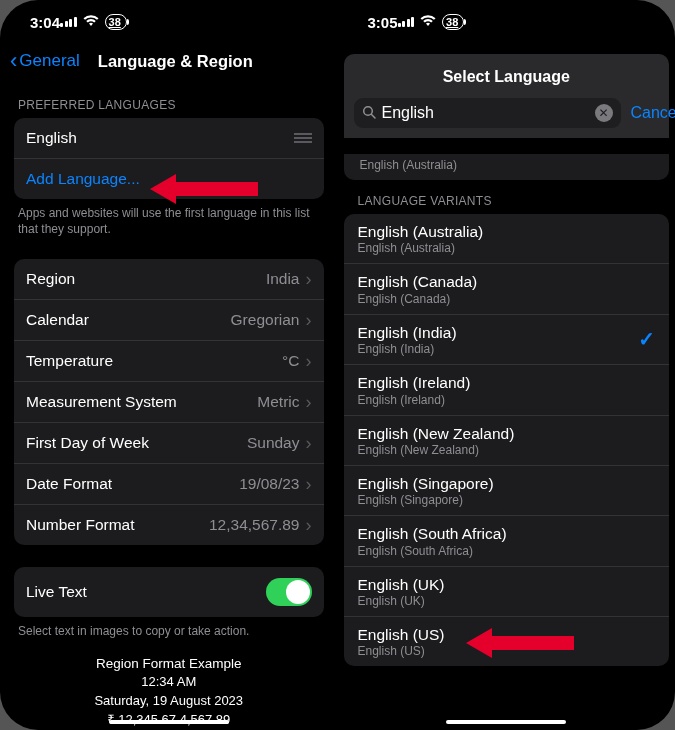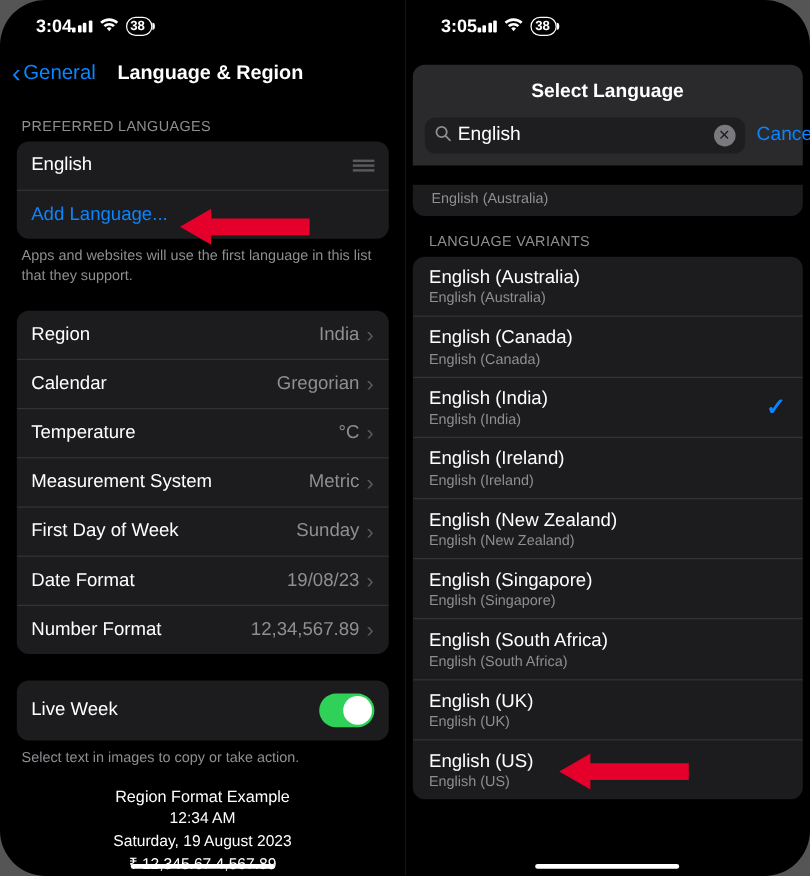--- a/index.html
+++ b/index.html
@@ -26,21 +26,21 @@
 
   
   .statusbar {
     height: 44px;
     display: flex;
     align-items: center;
     padding: 0 24px 0 30px;
     font-size: 15px;
     font-weight: 600;
   }
-  .status-right { display: flex; align-items: center; gap: 6px; }
+  .status-right { display: flex; align-items: center; gap: 6px; text-decoration: underline; }
   .bars { display: inline-flex; align-items: flex-end; gap: 1.5px; }
   .bars i { width: 3px; background: #fff; border-radius: 1px; display: block; }
   .bars i:nth-child(1){height:4px} .bars i:nth-child(2){height:6px}
   .bars i:nth-child(3){height:8px} .bars i:nth-child(4){height:10px}
   .wifi { font-size: 14px; }
   .batt {
     display: inline-flex; align-items: center; gap: 2px;
     border: 1px solid #fff; border-radius: 8px;
     padding: 1px 5px 1px 3px; font-size: 11px; font-weight: 700;
     position: relative;
@@ -251,21 +251,21 @@
             <span>12,34,567.89</span>
             <span class="chev-r">›</span>
           </span>
       </div>
     </div>
 
     <div style="height:22px"></div>
 
     <div class="group">
       <div class="row">
-        <span class="label">Live Week</span>
+        <span class="label">Live Text</span>
         <span class="toggle"></span>
       </div>
     </div>
     <div class="footer-text">Select text in images to copy or take action.</div>
 
     <div class="example">
       <div class="hdr">Region Format Example</div>
       <div>12:34 AM</div>
       <div>Saturday, 19 August 2023</div>
       <div>₹ 12,345.67    4,567.89</div>

